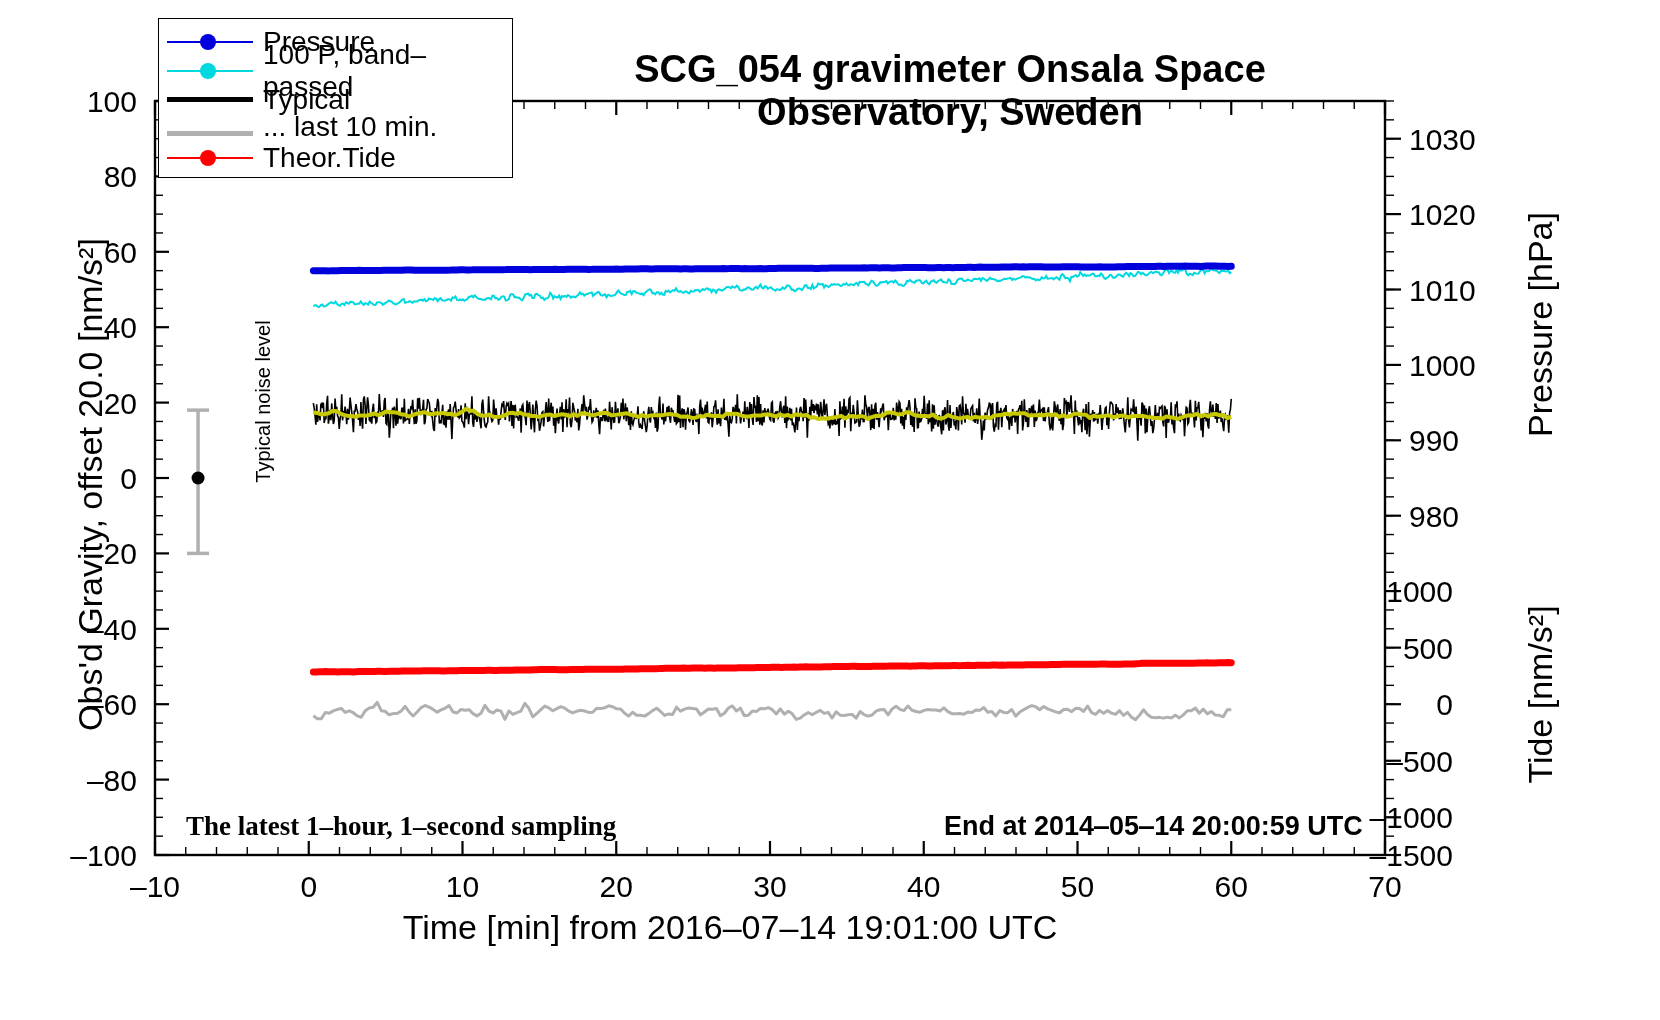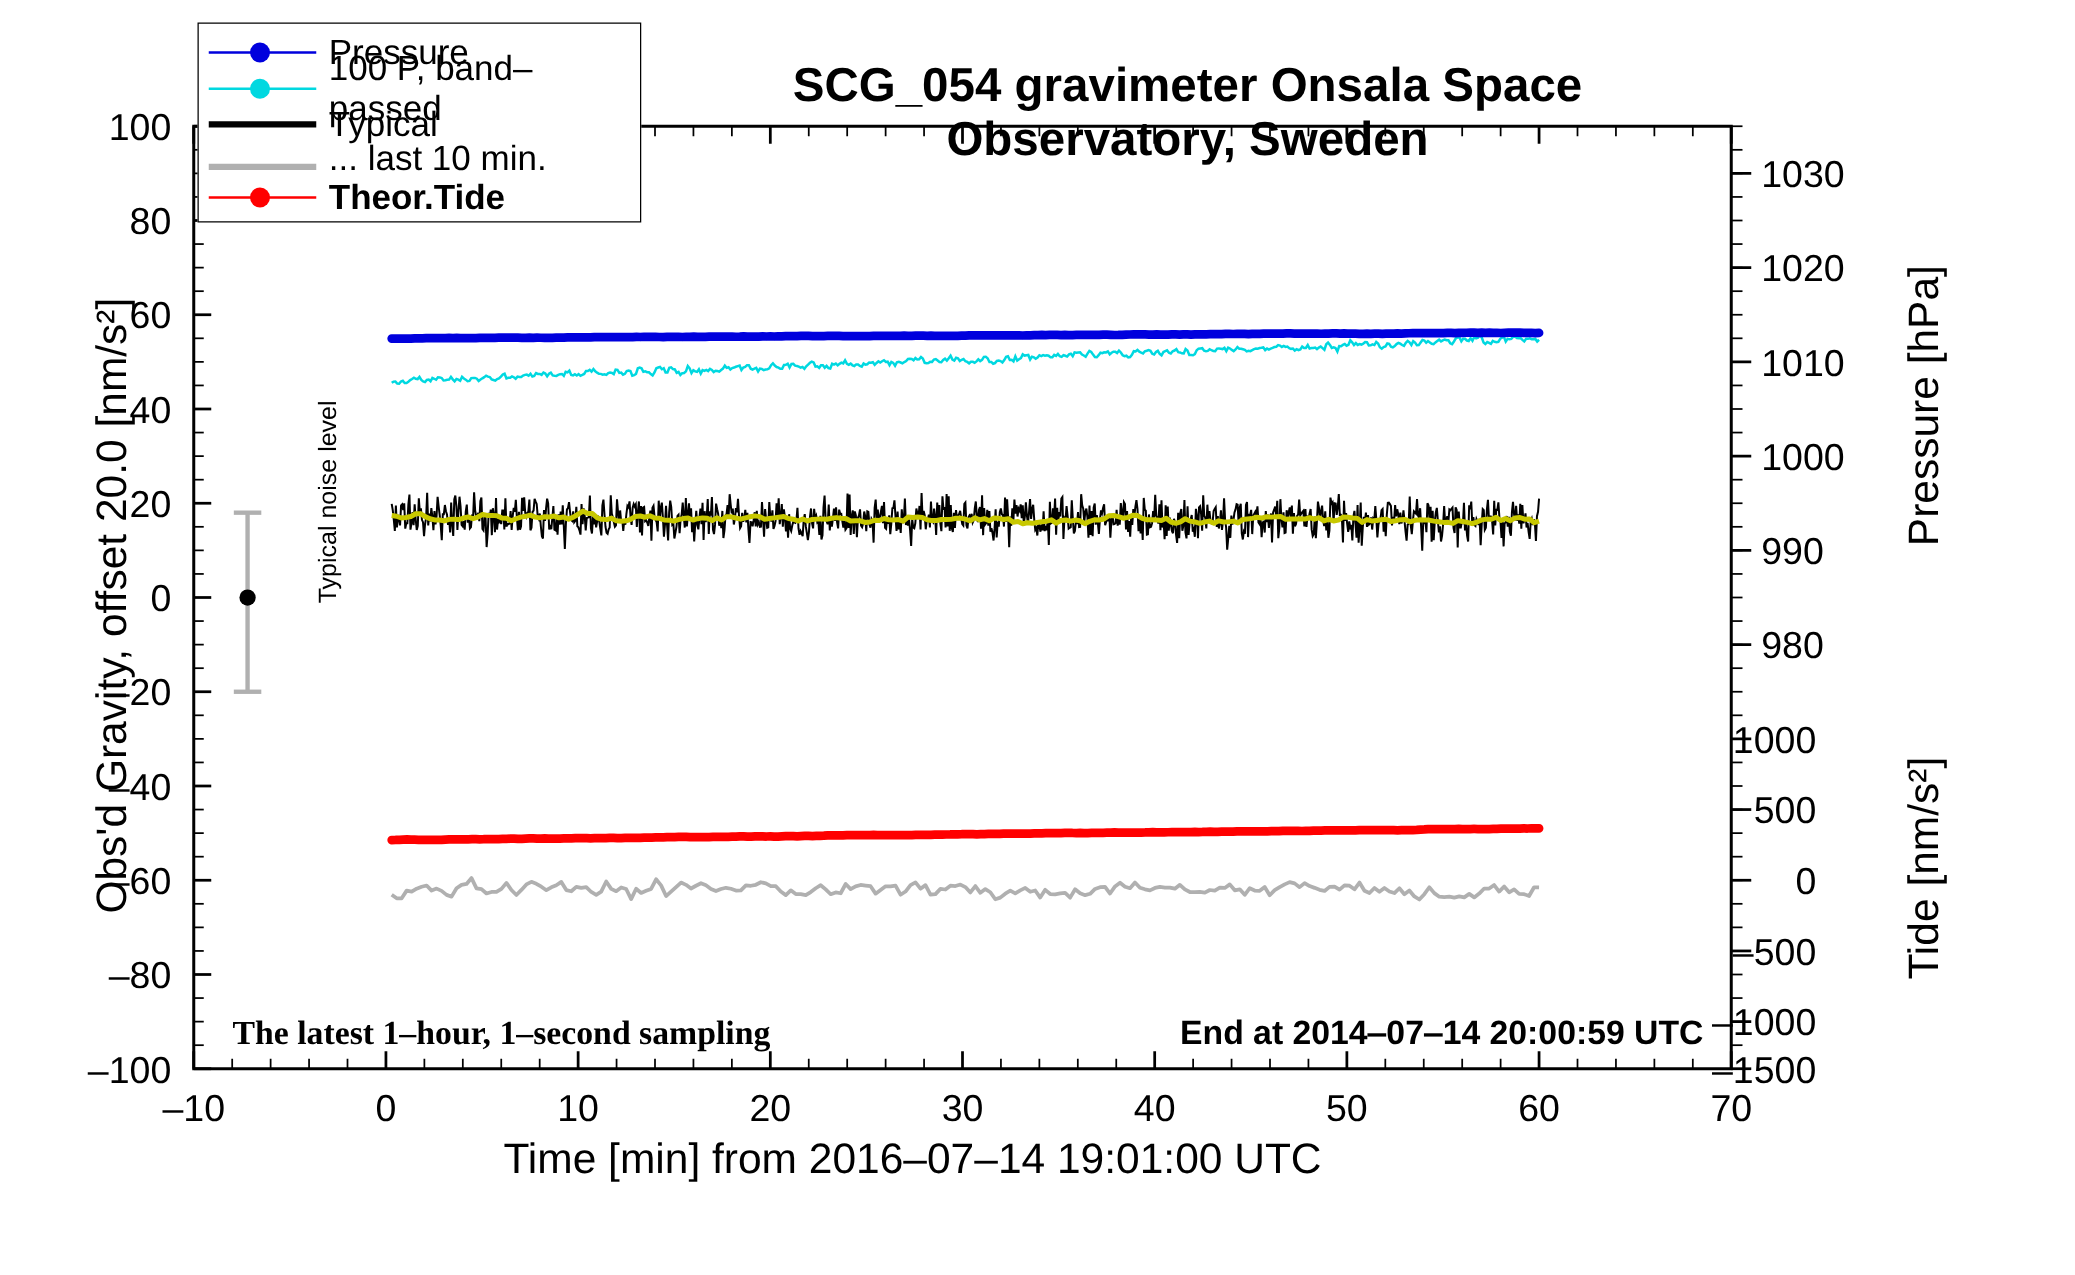--- a/index.html
+++ b/index.html
@@ -314,21 +314,21 @@
           <span style="position: absolute; left: 0px; right: 0px; top: 7.5px; height: 5px; background: rgb(0, 0, 0);"></span>
         </span>
         <span class="leg">Typical</span>
       </div>
       <div style="display: flex; align-items: flex-end; height: 29px;">
         <span style="position: relative; width: 86px; height: 20px; flex: 0 0 auto; margin-right: 10px;">
           <span style="position: absolute; left: 0px; right: 0px; top: 7.5px; height: 5px; background: rgb(176, 176, 176);"></span>
         </span>
         <span class="leg">... last 10 min.</span>
       </div>
-      <div style="display: flex; align-items: center; height: 29px; font-weight: bold;">
+      <div style="display: flex; align-items: center; height: 29px;">
         <span style="position: relative; width: 86px; height: 20px; flex: 0 0 auto; margin-right: 10px;">
           <span style="position: absolute; left: 0px; right: 0px; top: 9px; height: 2px; background: rgb(255, 0, 0);"></span>
           <span style="position: absolute; left: 33px; top: 2px; width: 16px; height: 16px; border-radius: 50%; background: rgb(255, 0, 0);"></span>
         </span>
         <span class="leg">Theor.Tide</span>
       </div>
     </div>
 
   <div style="position:absolute;left:-310px;top:465px;width:800px;text-align:center;
               transform:rotate(-90deg);">
@@ -352,15 +352,15 @@
   <div style="position:absolute;left:128px;top:390px;width:270px;text-align:center;
               transform:rotate(-90deg);">
     <span class="noise-lbl">Typical noise level</span>
   </div>
 
   <div style="position:absolute;left:186px;top:811px;font-family:Liberation Serif, serif;">
     <span class="ann">The latest 1‒hour, 1‒second sampling</span>
   </div>
 
   <div style="position:absolute;left:944px;top:811px;">
-    <span class="ann">End at 2014‒07‒14 20:00:59 UTC</span>
+    <span class="ann">End at 2014‒05‒14 20:00:59 UTC</span>
   </div>
 </div>
 
 </body></html>

